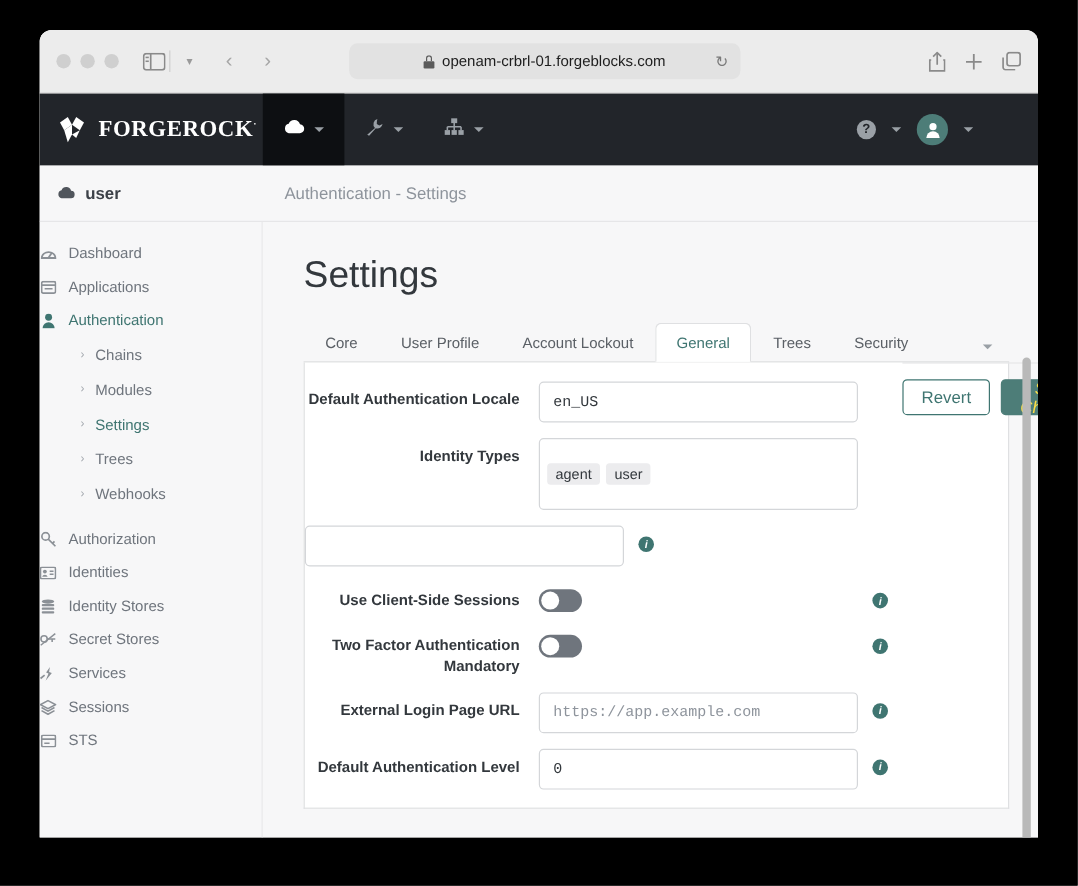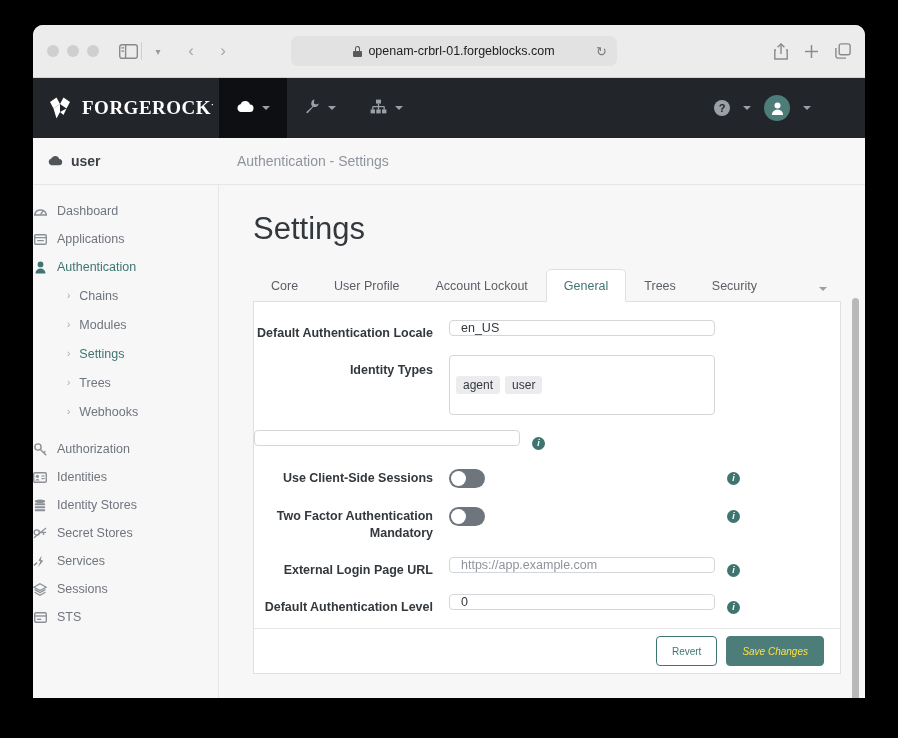--- a/index.html
+++ b/index.html
@@ -197,41 +197,41 @@
     margin-left: auto; padding: 9px 14px 10px;
     display: flex; align-items: center;
   }
 
   
   #settings-card {
     background: #ffffff;
     border: 1px solid #dfe0e2;
     border-top: none;
     height: 372px;
-    display: flex; flex-direction: column;
+    display: flex; flex-direction: row;
   }
   #form-area { flex: 1; padding: 16px 0 0 0; }
 
   .form-row {
     display: flex; align-items: flex-start;
     margin-bottom: 13px;
     padding: 0 12px 0 0;
   }
   .form-label {
     width: 195px; flex-shrink: 0;
     text-align: right; padding-right: 16px; padding-top: 7px;
     font-size: 12.5px; font-weight: 700; color: #33383d;
     line-height: 1.35;
   }
   .field-wrap { width: 266px; flex-shrink: 0; }
   .text-input {
-    width: 100%; height: 16px;
+    width: 100%; height: 34px;
     border: 1px solid #d4d6d9; border-radius: 4px;
     padding: 0 11px;
-    font-family: Liberation Sans, sans-serif;
+    font-family: Liberation Mono, monospace;
     font-size: 12.5px; color: #33383d;
     background: #ffffff;
   }
   .text-input::placeholder { color: #8e949c; }
 
   #identity-types-field {
     width: 100%; min-height: 30px;
     border: 1px solid #d4d6d9; border-radius: 4px;
     padding: 20px 6px;
     display: flex; align-items: center; gap: 5px;
@@ -263,21 +263,21 @@
   .info-icon.hidden { visibility: hidden; }
 
   #card-footer {
     border-top: 1px solid #e6e6e8;
     height: 57px;
     display: flex; align-items: center; justify-content: flex-end;
     gap: 9px; padding-right: 16px;
   }
   .btn {
     height: 30px; padding: 13px 15px;
-    border-radius: 4px; font-size: 10px;
+    border-radius: 4px; font-size: 14px;
     font-family: "Liberation Sans", sans-serif;
     display: flex; align-items: center; justify-content: center;
     cursor: pointer;
   }
   #revert-button { background: #ffffff; color: #3f7571; border: 1px solid #3f7571; }
   #save-changes-button { background: #4d7d78; color: #fde047; border: 1px solid #4d7d78; font-style: italic; }
 
   
   #page-scrollbar {
     position: absolute; right: 6px; top: 113px;

